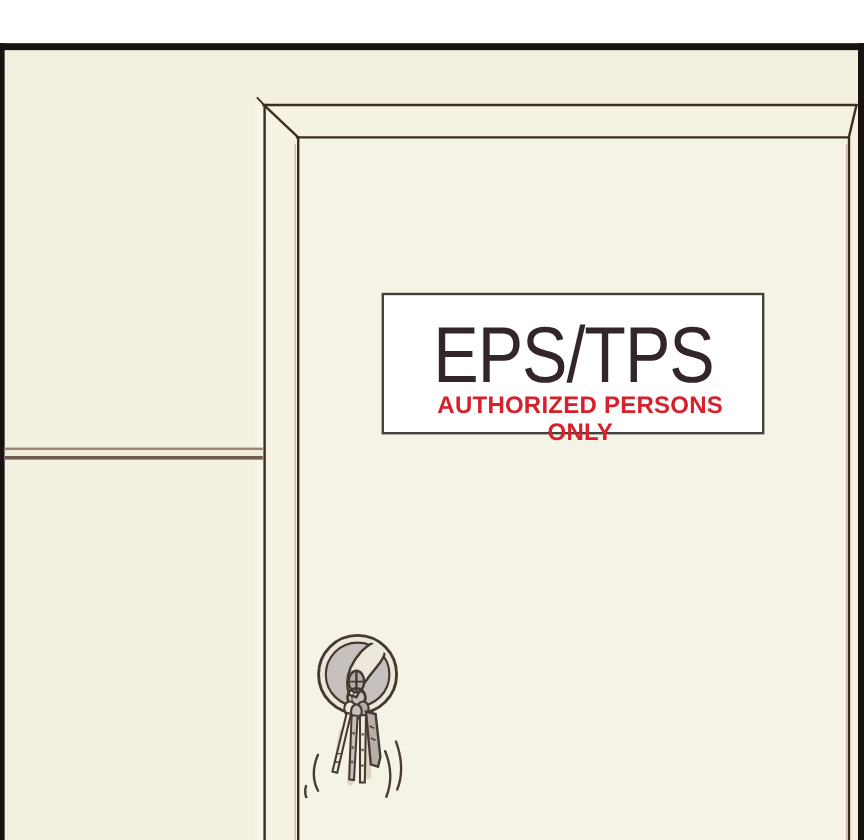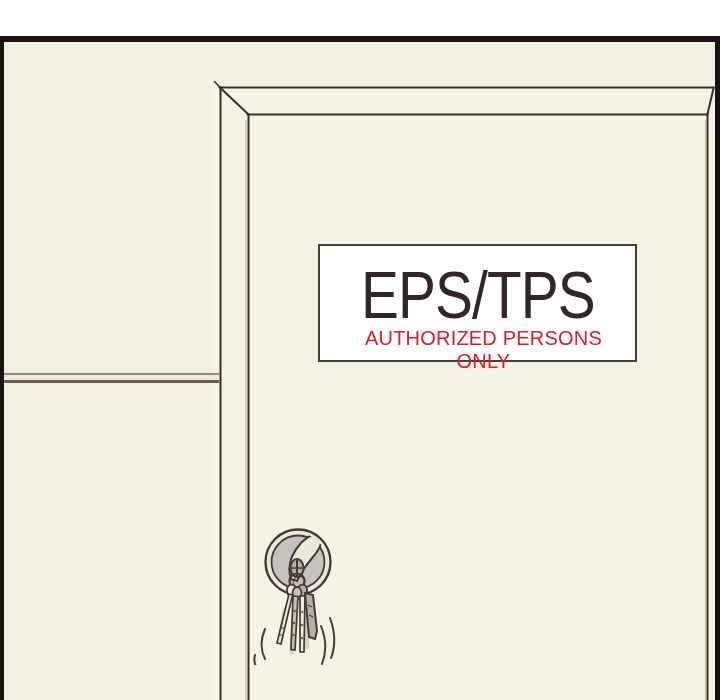--- a/index.html
+++ b/index.html
@@ -32,21 +32,21 @@
   .s-soft{stroke:var(--line-soft);stroke-width:1.2;fill:none;opacity:.85;}
   
   .sign{left:318px;top:244px;width:319px;height:118px;box-sizing:border-box;
     background:var(--sign-bg);border:2px solid var(--sign-border);
     display:flex;flex-direction:column;align-items:center;padding-top:18px;}
   .sign-title{
     font-size:66px;line-height:62px;font-weight:400;color:var(--title);
     letter-spacing:-1px;transform:scaleX(.86);transform-origin:50% 50%;
     white-space:nowrap;}
   .sign-sub{
-    font-size:20px;line-height:23px;font-weight:400;color:var(--warning);
+    font-size:20px;line-height:23px;font-weight:700;color:var(--warning);
     letter-spacing:.2px;margin-top:1px;white-space:nowrap;text-align:right;margin-left:12px;}
   .sign-sub + .sign-sub{margin-top:0;}
   
   .keyhole{left:245px;top:515px;width:110px;height:150px;}
   .metal-stroke{stroke:var(--metal-dark);}
   .shadow-line{stroke:var(--shadow-soft);stroke-width:5;stroke-linecap:round;fill:none;}
   .motion-line{stroke:var(--motion);stroke-width:2;stroke-linecap:round;fill:none;}
 </style>
 </head>
 <body>

